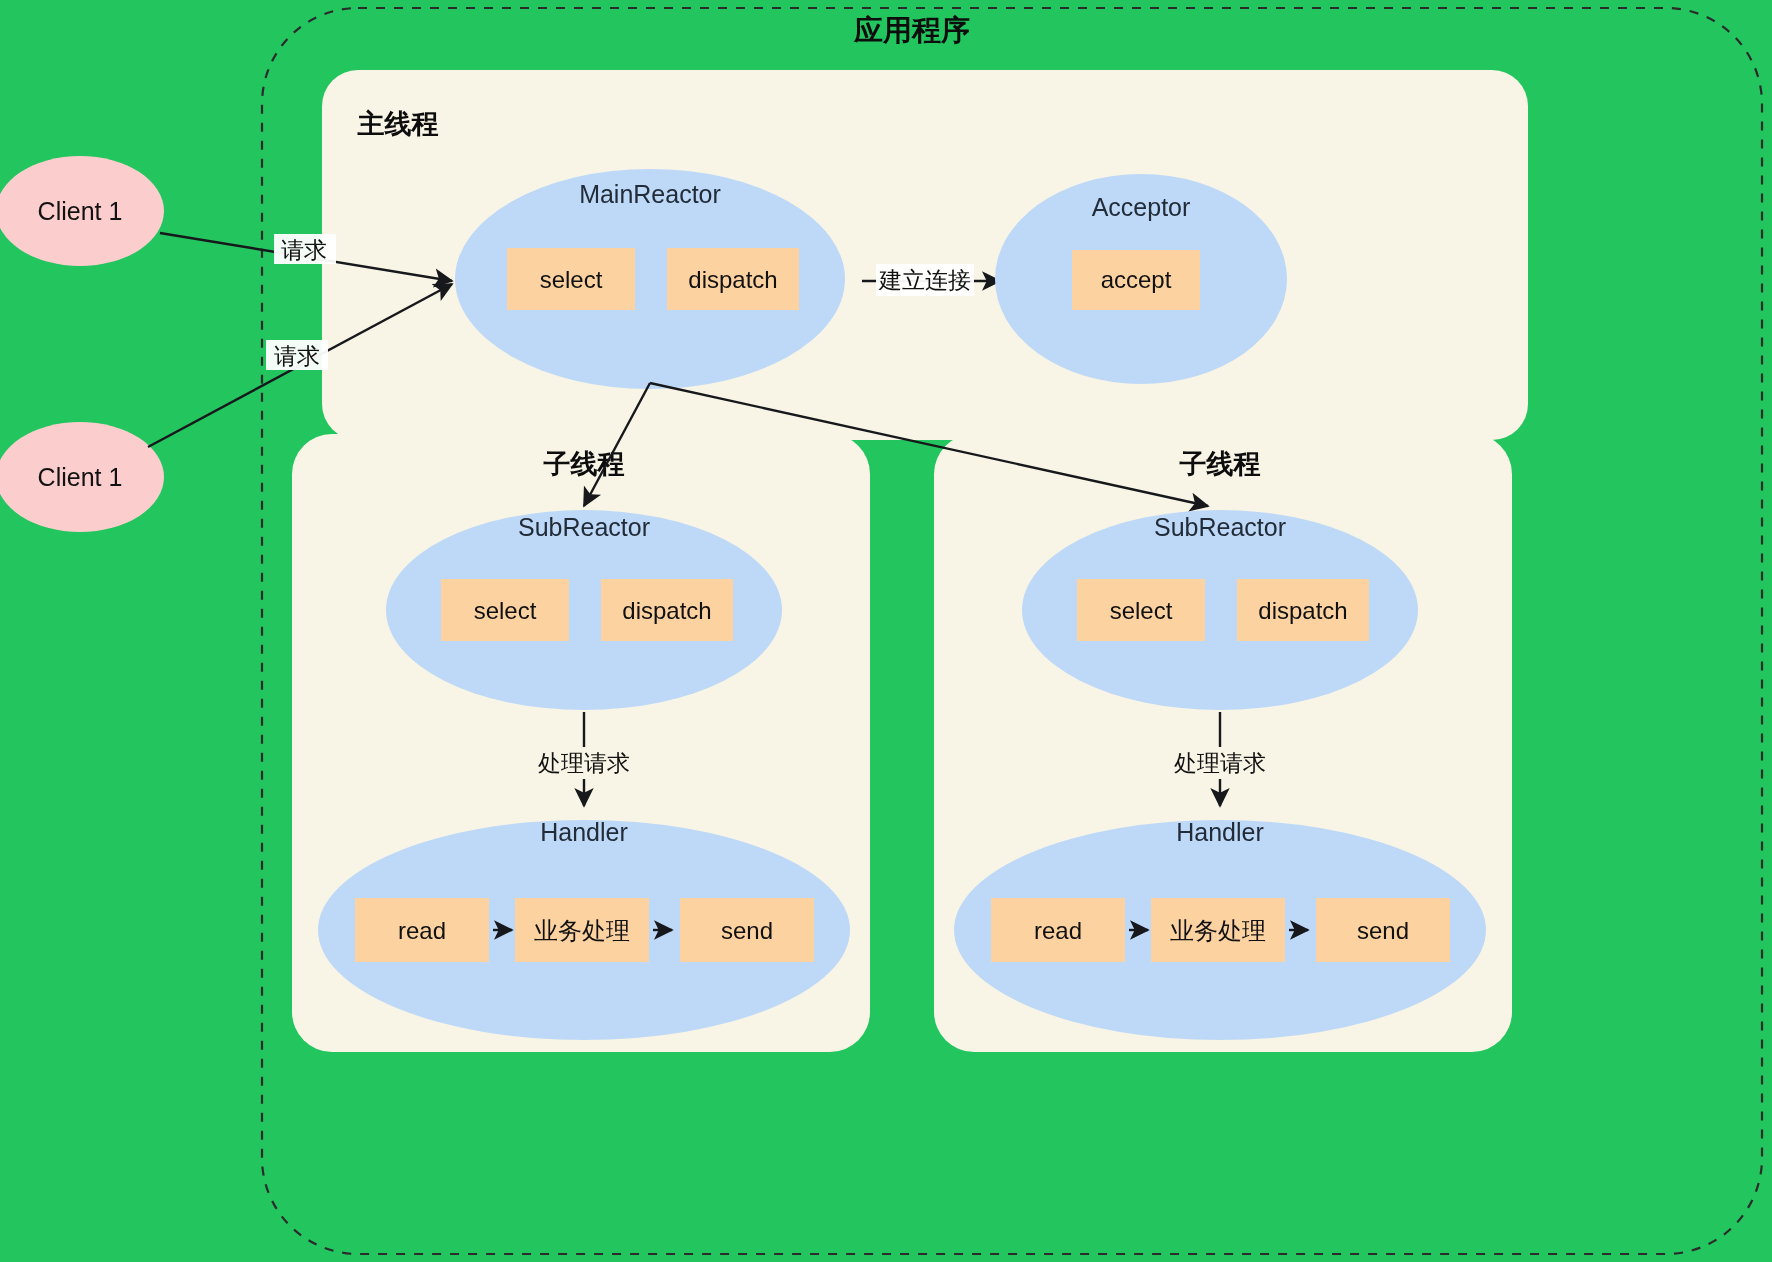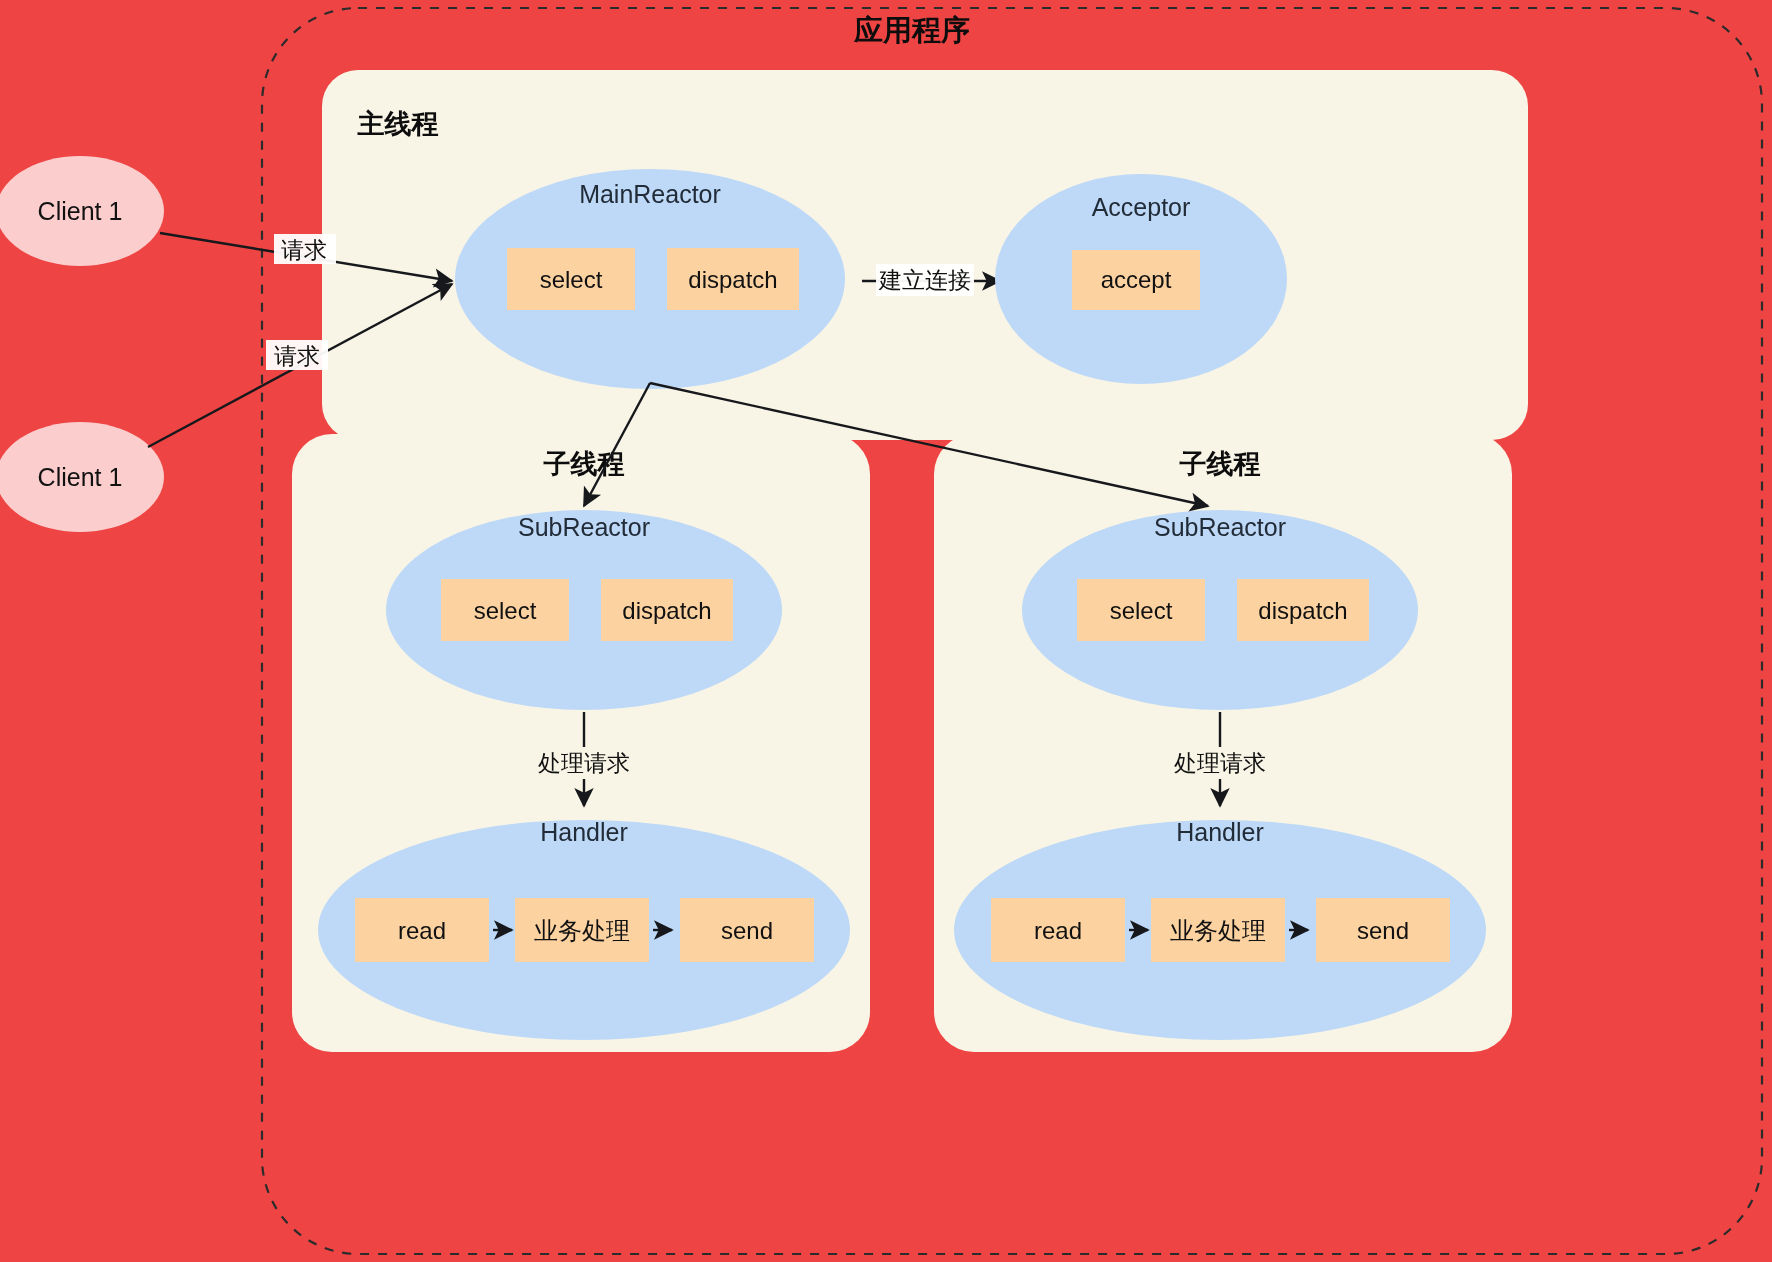--- a/index.html
+++ b/index.html
@@ -4,21 +4,21 @@
 <style>
   html, body {
     margin: 0;
     padding: 0;
     background: #ffffff;
   }
   #stage {
     position: relative;
     width: 1772px;
     height: 1262px;
-    background: #ef4444;
+    background: #22c55e;
     overflow: hidden;
     font-family: "Liberation Sans", "DejaVu Sans", sans-serif;
   }
   svg.diagram {
     position: absolute;
     inset: 0;
     width: 1772px;
     height: 1262px;
     display: block;
   }

